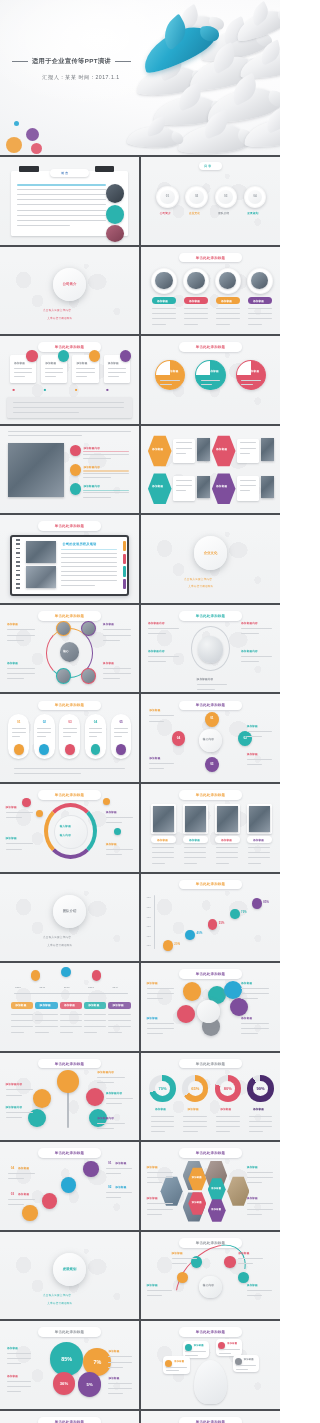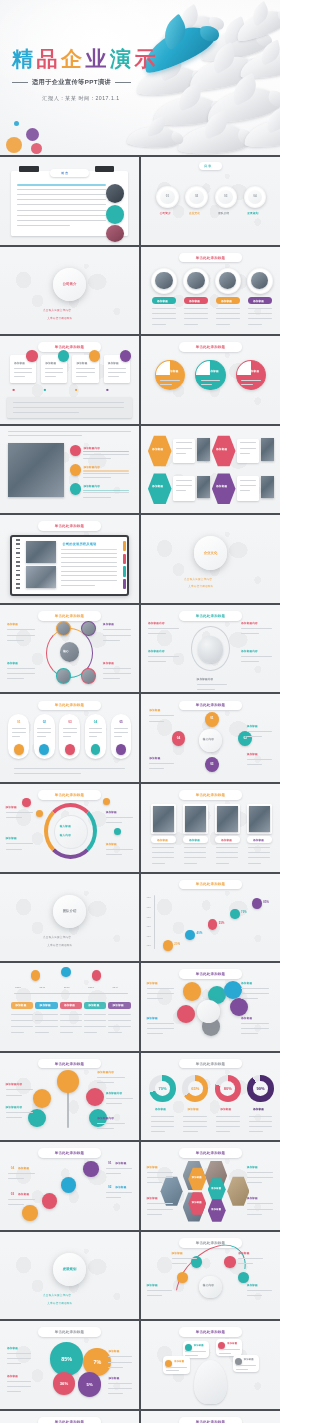--- a/index.html
+++ b/index.html
@@ -223,21 +223,20 @@
     <div class="dolph" style="left:186px; top:58px; transform:rotate(-12deg) scale(.95);"></div>
     <div class="dolph" style="left:232px; top:50px; transform:rotate(-8deg) scale(.8);"></div>
     <div class="dolph" style="left:150px; top:96px; transform:rotate(-4deg) scale(.92);"></div>
     <div class="dolph" style="left:206px; top:90px; transform:rotate(-10deg) scale(1);"></div>
     <div class="dolph" style="left:176px; top:124px; transform:rotate(-3deg) scale(.95);"></div>
     <div class="dolph" style="left:238px; top:118px; transform:rotate(-7deg) scale(.85);"></div>
     <div class="dolph" style="left:116px; top:122px; transform:rotate(2deg) scale(.7);"></div>
   </div>
 
   <div class="cover-text">
-    <div class="ct-title" id="cover-title"><span style="color:#2aa8d4">精</span><span style="color:#e0556b">品</span><span style="color:#f0a13c">企</span><span style="color:#7e4e9c">业</span><span style="color:#2bb3ae">演</span><span style="color:#e0556b">示</span></div>
     <div class="ct-rule">
       <i></i>
         <div class="ct-sub">适用于企业宣传等PPT演讲</div>
         <i></i>
     </div>
     <div class="ct-meta">汇报人：某某    时间：2017.1.1</div>
   </div>
 
   <div class="dots" style="width:46px;height:34px;" id="cover-dots">
       <span style="width:5px;height:5px;left:8px;top:2px;

